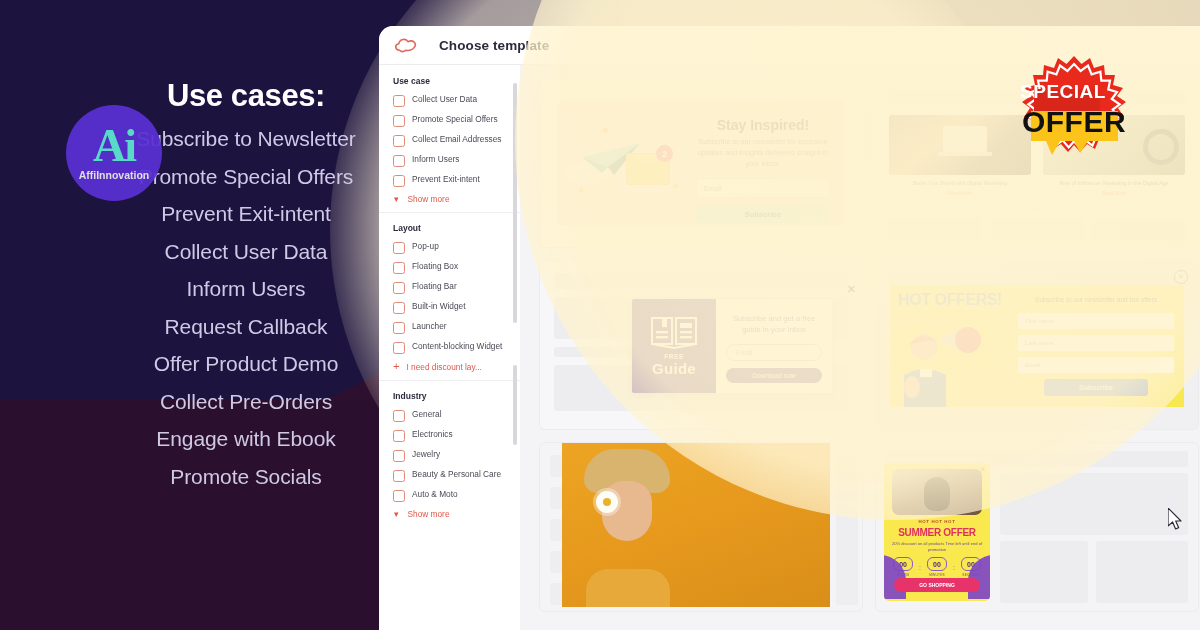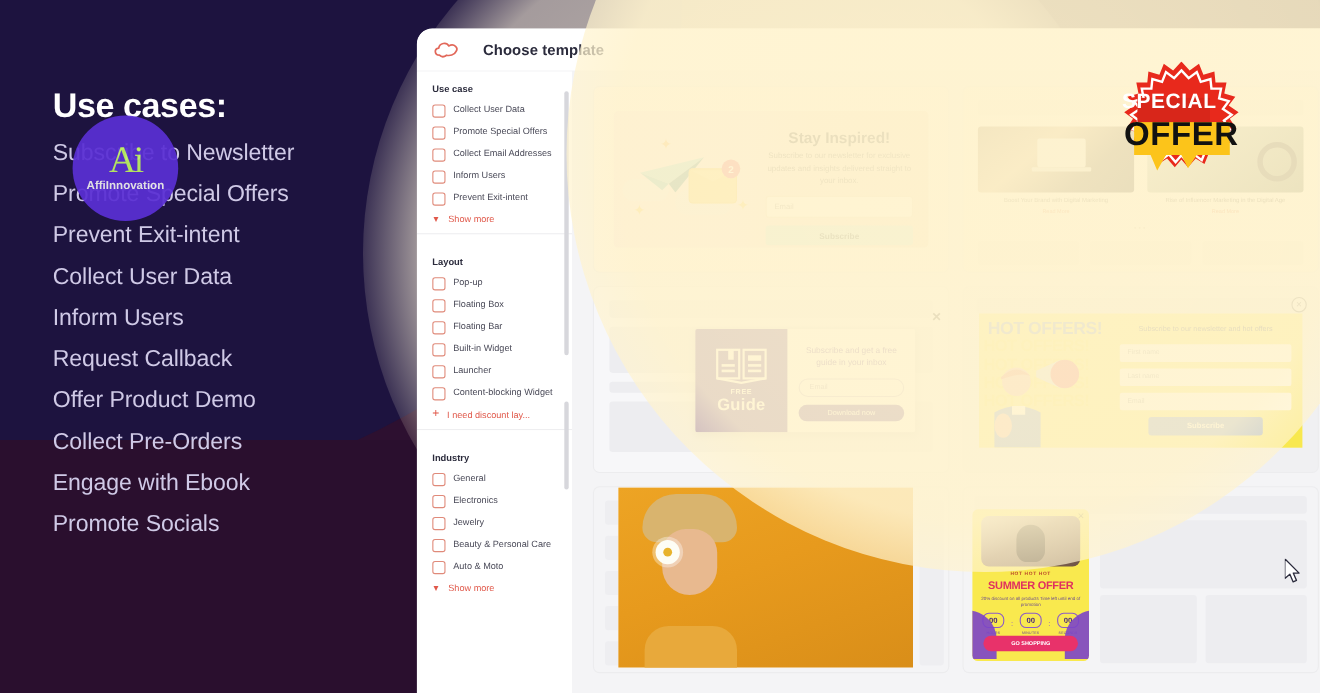--- a/index.html
+++ b/index.html
@@ -40,39 +40,39 @@
     pointer-events:none;
   }
   .glow-circle2{
     position:absolute;left:330px;top:-120px;width:700px;height:700px;
     border-radius:50%;
     background:radial-gradient(circle at 50% 50%, rgba(255,246,219,.75) 0%, rgba(255,246,219,.6) 60%, rgba(255,246,219,0) 74%);
     pointer-events:none;
   }
 
   
-  .left-copy{position:absolute;left:48px;top:78px;width:340px;}
+  .left-copy{position:absolute;left:76px;top:78px;width:340px;text-align:center;}
   .left-title{
     font-size:31px;font-weight:bold;color:#ffffff;letter-spacing:-.4px;
     margin:0 0 14px 0;
   }
   .left-list{list-style:none;margin:0;padding:0;}
   .left-list li{
     font-size:21px;color:#cfc9e6;line-height:1;margin-bottom:16.5px;
     letter-spacing:-.1px;font-weight:400;
   }
   .left-more{font-size:17px;font-weight:bold;color:#ffffff;margin-top:22px;}
 
   .logo-badge{
     position:absolute;left:66px;top:105px;width:96px;height:96px;border-radius:50%;
     background:#5a2fd4;display:flex;flex-direction:column;align-items:center;
     justify-content:center;opacity:.93;
   }
   .logo-badge .ai{
-    font-size:34px;font-weight:normal;color:#bef264;line-height:.9;letter-spacing:-2px;
+    font-size:46px;font-weight:bold;color:#5eead4;line-height:.9;letter-spacing:-2px;
     font-family:"Liberation Serif", serif;
   }
   .logo-badge .nm{font-size:10.5px;font-weight:bold;color:#efefef;margin-top:2px;}
 
   
   .app{
     position:absolute;left:379px;top:26px;width:821px;height:604px;
     background:#f4f4f6;border-top-left-radius:14px;overflow:hidden;
   }
   .app-header{
@@ -84,21 +84,21 @@
   .app-title{font-size:13.5px;font-weight:bold;color:#2b2b3c;letter-spacing:.1px;}
 
   .app-body{display:flex;height:566px;}
 
   
   .sidebar{
     width:141px;background:#ffffff;flex:none;position:relative;
     padding:11px 0 0 0;overflow:hidden;
   }
   .side-group{padding:0 10px 8px 14px;}
-  .side-group + .side-group{border-top:1px solid #eeeef0;padding-top:20px;}
+  .side-group + .side-group{border-top:1px solid #eeeef0;padding-top:10px;}
   .side-head{font-size:8.5px;font-weight:bold;color:#2b2b3c;margin:0 0 8px 0;}
   .side-row{display:flex;align-items:flex-start;margin-bottom:7px;}
   .cbx{
     width:10px;height:10px;border:1.4px solid #e08a7a;border-radius:2.5px;
     flex:none;margin-top:1px;margin-right:7px;background:#fff;
   }
   .side-lbl{font-size:8.3px;color:#4a4a58;line-height:1.32;}
   .side-more{display:flex;align-items:center;margin-top:6px;}
   .chev{color:#e0584a;font-size:9px;margin-right:9px;margin-left:1px;line-height:1;}
   .plus{color:#e0584a;font-size:11px;margin-right:7px;margin-left:0px;line-height:1;}

